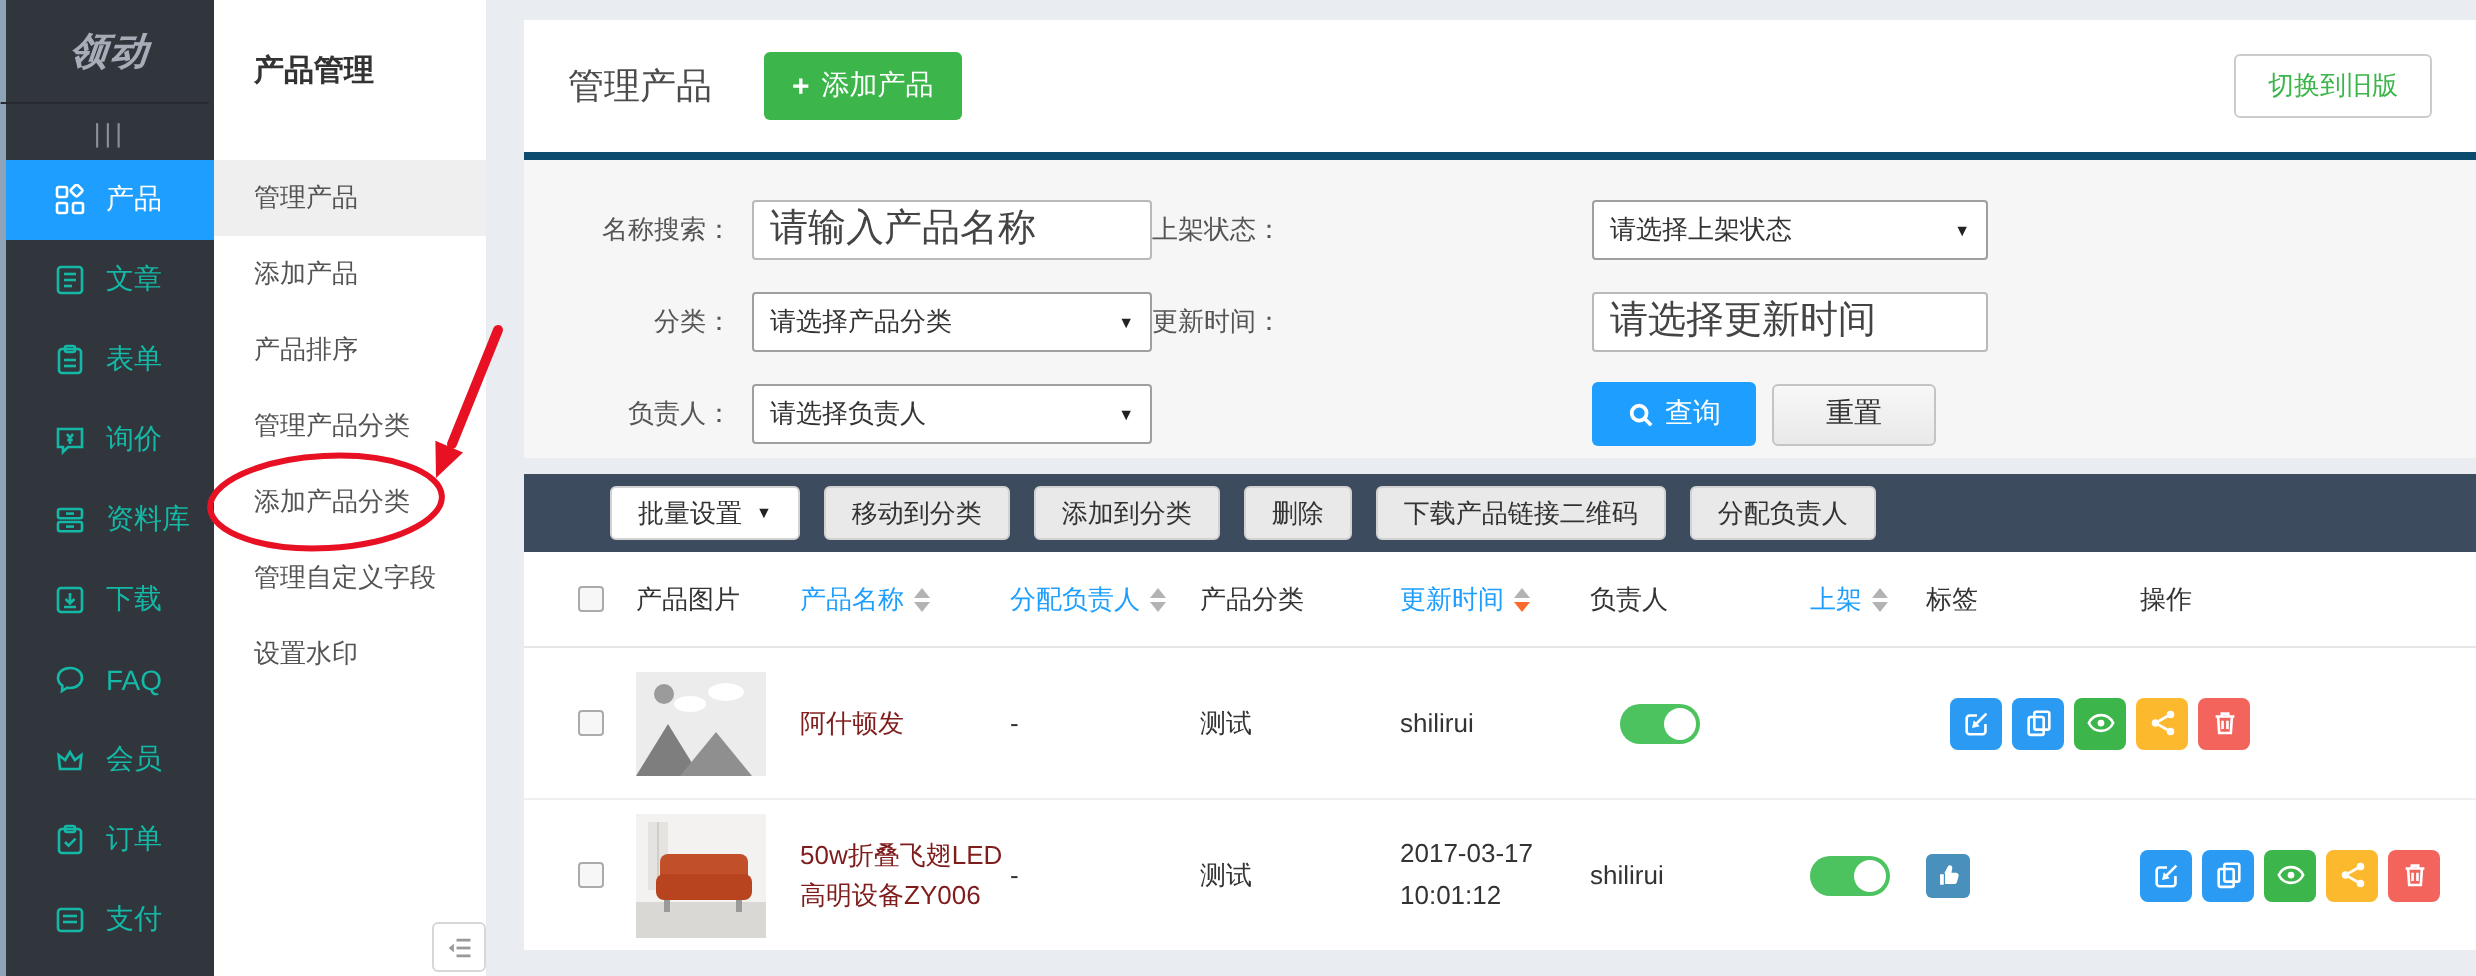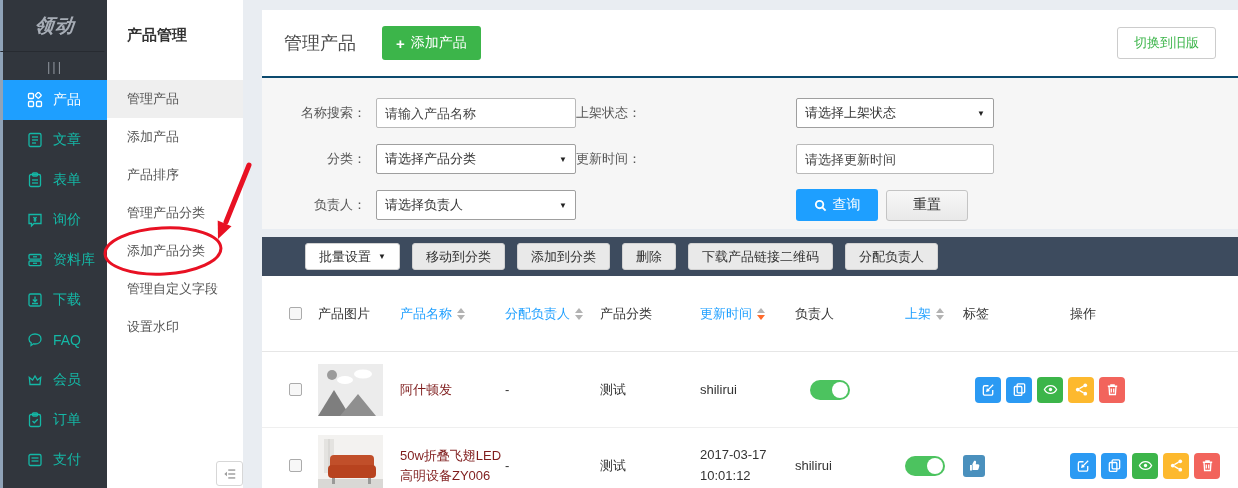--- a/index.html
+++ b/index.html
@@ -32,46 +32,46 @@
   .card { background:#fff; }
   
   .title-bar { height:66px; display:flex; align-items:center; padding:0 22px; }
   .page-title { font-size:18px; color:#4c4c4c; margin-right:26px; }
   .btn-add { background:#3cb54a; color:#fff; border:none; border-radius:3px; height:34px;
       padding:0 14px; font-size:14px; display:flex; align-items:center; gap:6px; cursor:pointer; font-family:inherit;}
   .btn-add .plus { font-weight:bold; font-size:15px; }
   .btn-old { margin-left:auto; background:#fff; border:1px solid #ccc; border-radius:3px; height:32px;
       padding:0 16px; color:#3cb54a; font-size:13px; cursor:pointer; font-family:inherit;}
   
-  .filter-panel { height:153px; background:#f6f6f6; border-top:2px solid #0c4a6e; padding-top:12px; }
+  .filter-panel { height:153px; background:#f6f6f6; border-top:4px solid #0c4a6e; padding-top:12px; }
   .f-row { height:46px; display:flex; align-items:center; padding-left:24px; }
   .f-label { width:80px; text-align:right; margin-right:10px; color:#555; }
   .f-label2 { width:210px; margin-right:10px; color:#555; }
   .f-input { width:200px; height:30px; border:1px solid #b9b9b9; border-radius:2px; background:#fff;
-      padding:0 8px; font-size:13px; color:#333; font-family:inherit;}
+      padding:0 8px; font-size:19px; color:#333; font-family:inherit;}
   .f-input::placeholder { color:#444; opacity:1; }
   .f-input.right { width:198px; }
   .f-select { width:200px; height:30px; border:1px solid #9f9f9f; border-radius:2px; background:#fff;
       display:flex; align-items:center; justify-content:space-between; padding:0 8px; color:#333; cursor:pointer;}
   .f-select.right { width:198px; }
   .f-select .caret { font-size:8px; color:#222; }
   .btn-search { width:82px; height:32px; background:#1e9fff; color:#fff; border:none; border-radius:3px;
       font-size:14px; display:flex; align-items:center; justify-content:center; gap:6px; cursor:pointer; font-family:inherit;}
   .btn-search svg { width:13px; height:13px; stroke:#fff; stroke-width:2; fill:none; }
   .btn-reset { width:82px; height:31px; margin-left:8px; background:linear-gradient(#f7f7f7,#e9e9e9);
       border:1px solid #c4c4c4; border-radius:3px; color:#333; font-size:14px; cursor:pointer; font-family:inherit;}
   
   .card2 { margin-top:8px; }
   .batch-toolbar { height:39px; background:#3d4b5e; display:flex; align-items:center; padding-left:43px; gap:12px; }
   .batch-btn { height:27px; padding:0 13px; background:#e9e9e9; border:1px solid #d2d2d2; border-radius:3px;
       font-size:13px; color:#333; display:flex; align-items:center; cursor:pointer; font-family:inherit;}
   .batch-btn.white { background:#fff; gap:7px; }
   .batch-btn .caret { font-size:8px; color:#222; }
   
-  .thead { height:76px; display:flex; align-items:center; border-bottom:1px solid #e6e6e6; font-size:13px; color:#333; }
+  .thead { height:48px; display:flex; align-items:center; border-bottom:1px solid #e6e6e6; font-size:13px; color:#333; }
   .trow  { display:flex; align-items:center; border-bottom:1px solid #efefef; }
   .trow1 { height:76px; } .trow2 { height:75px; border-bottom:none; }
   .c-check { width:56px; padding-left:27px; }
   .c-img { width:82px; } .c-name { width:105px; } .c-price { width:95px; } .c-cat { width:100px; }
   .c-time { width:95px; } .c-owner { width:110px; } .c-shelf { width:58px; } .c-tag { width:107px; }
   .c-ops { flex:1; }
   .sortable { color:#1e9fff; display:flex; align-items:center; gap:5px; cursor:pointer; }
   .carets { display:inline-flex; flex-direction:column; gap:2px; }
   .car-up { width:0; height:0; border-left:4px solid transparent; border-right:4px solid transparent; border-bottom:5px solid #b3b3b3; }
   .car-dn { width:0; height:0; border-left:4px solid transparent; border-right:4px solid transparent; border-top:5px solid #b3b3b3; }

